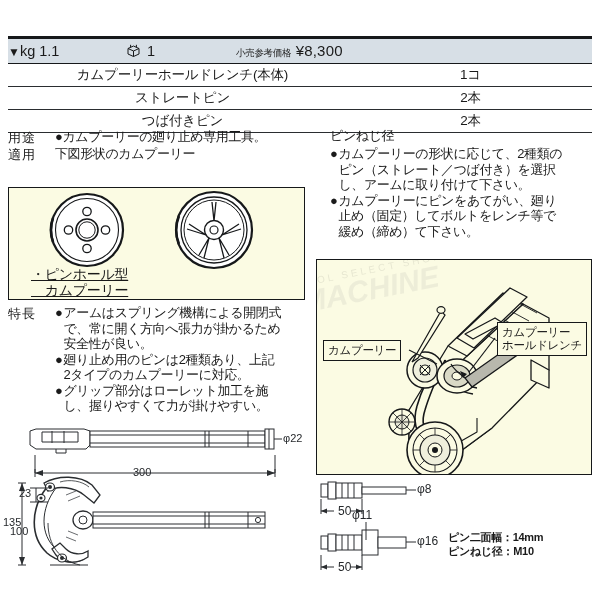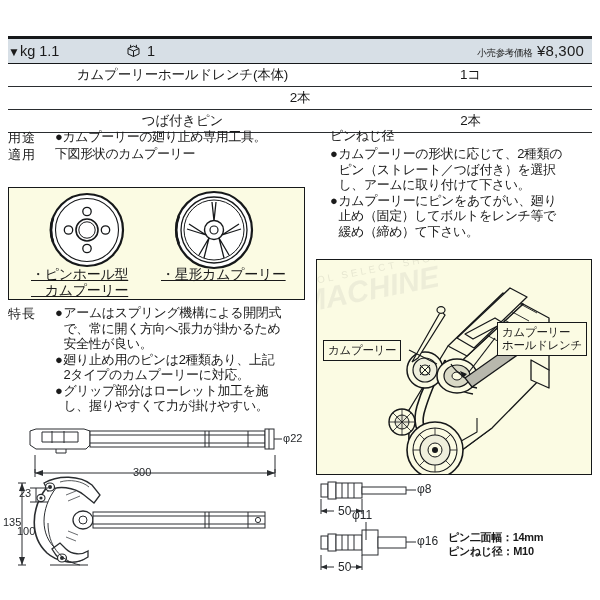--- a/index.html
+++ b/index.html
@@ -15,21 +15,21 @@
   .spec-table .rule-top{height:3px;background:#16181a;}
   .hdr-row{
     display:flex;align-items:center;height:24px;background:#d7dfe6;
     border-bottom:1.5px solid #16181a;
   }
   .hdr-no{flex:0 0 215px;padding-left:8px;font-size:15px;letter-spacing:.2px;}
   .hdr-wt{flex:0 0 118px;font-size:14.5px;}
   .hdr-wt .tri{font-size:12px;}
   .hdr-qty{flex:0 0 110px;font-size:14.5px;display:flex;align-items:center;gap:6px;}
   .box-icon{display:inline-block;width:15px;height:14px;}
-  .hdr-price{flex:1;text-align:right;padding-right:8px;white-space:nowrap;}
+  .hdr-price{flex:1;text-align:left;padding-right:8px;white-space:nowrap;}
   .hdr-price .lbl{font-size:9.5px;letter-spacing:-.3px;}
   .hdr-price .amt{font-size:15px;letter-spacing:.2px;}
 
   .item-row{
     display:flex;align-items:center;height:22px;
     border-bottom:1.2px solid #2a2d30;font-size:13.5px;text-align:center;
   }
   .item-row .nm{flex:0 0 333px;padding-left:8px;letter-spacing:-.2px;}
   .item-row .qt{flex:1;letter-spacing:-.2px;}
 
@@ -88,20 +88,21 @@
         <span class="lbl">小売参考価格</span>
         <span class="amt">¥8,300</span>
       </div>
     </div>
 
     <div class="item-row">
       <div class="nm">カムプーリーホールドレンチ(本体)</div>
       <div class="qt">1コ</div>
     </div>
     <div class="item-row">
+      <div class="nm">ストレートピン</div>
       <div class="qt">2本</div>
     </div>
     <div class="item-row">
       <div class="nm">つば付きピン</div>
       <div class="qt">2本</div>
     </div>
   </div>
 
   <div class="lbl-col" style="left:8px;top:129px;">用途</div>
   <div class="txtblk" style="left:55px;top:129px;width:265px;">
@@ -153,21 +154,20 @@
           <path d="M213 47 L230 36 M213 47 L232 41"></path>
           <path d="M210 50 L220 67 M210 50 L215 70"></path>
           <path d="M200 50 L190 67 M200 50 L195 70"></path>
           <path d="M197 47 L180 36 M197 47 L178 41"></path>
         </g>
         <path d="M170 28 A38 38 0 0 0 170 56" fill="none" stroke="#16181a" stroke-width="2.4"></path>
       </g>
     </svg>
     <div class="cap" style="left:22px;top:78px;white-space:pre-line;">・ピンホール型
 　カムプーリー</div>
-    <div class="cap" style="left:152px;top:78px;white-space:pre-line;">・星形カムプーリー</div>
   </div>
 
   <div class="lbl-col" style="left:8px;top:305px;">特長</div>
   <ul class="bullet-list txtblk" style="left:55px;top:305px;width:262px;">
     <li>
       <span class="dot">●</span>
       <span class="tx" style="white-space:pre-line;">アームはスプリング機構による開閉式
 で、常に開く方向へ張力が掛かるため
 安全性が良い。</span>
     </li>
@@ -335,21 +335,21 @@
         <path d="M30 77 L48 77"></path>
         <path d="M36 63 L36 77"></path>
 
         <path d="M50 140 L88 140"></path>
         <path d="M48 98 C48 120 60 136 80 140" stroke-dasharray="0" stroke-width=".9"></path>
       </g>
     </svg>
 
     <div class="dimtxt" style="left:133px;top:41px;">300</div>
     <div class="dimtxt" style="left:3px;top:91px;">135</div>
-    <div class="dimtxt" style="left:17px;top:100px;">100</div>
+    <div class="dimtxt" style="left:10px;top:100px;">100</div>
     <div class="dimtxt" style="left:19px;top:62px;">23</div>
     <div class="dimtxt" style="left:283px;top:7px;">φ22</div>
   </div>
 
   <div style="position:absolute;left:316px;top:478px;width:284px;height:122px;">
     <svg width="284" height="122" viewBox="0 0 284 122">
       <g stroke="#2a2d30" fill="#ffffff" stroke-width="1">
 
         <rect x="5" y="6" width="7" height="13"></rect>
         <rect x="12" y="4" width="8" height="17"></rect>

